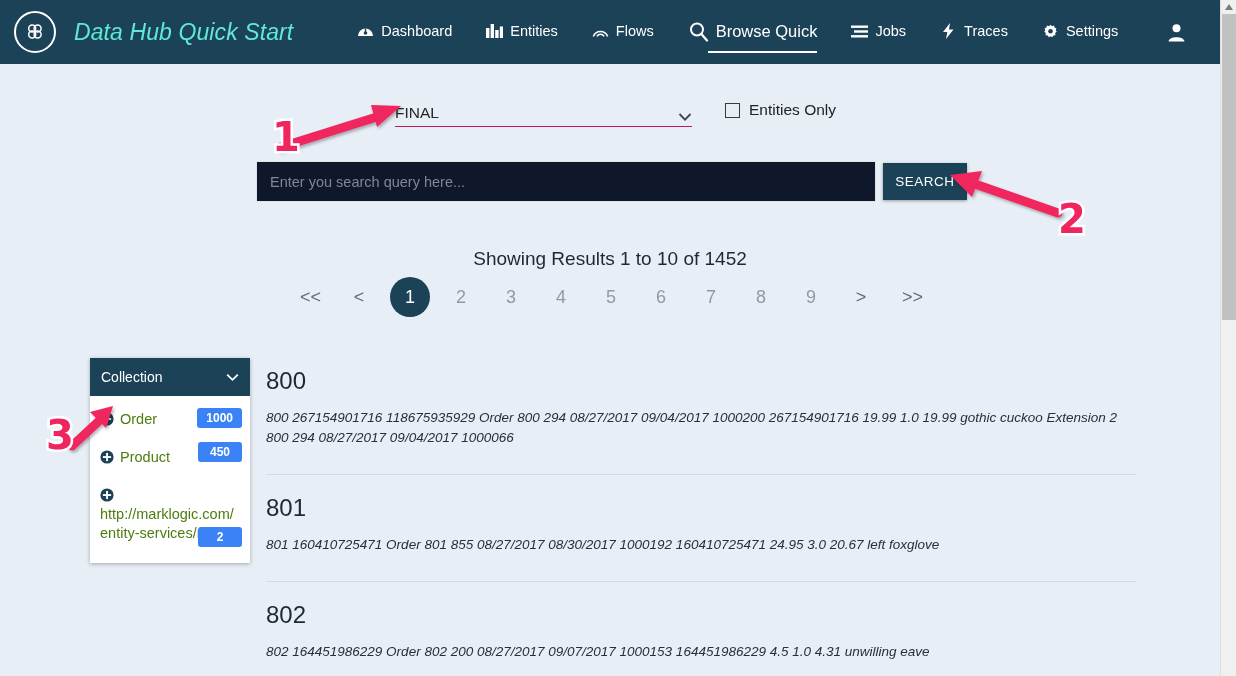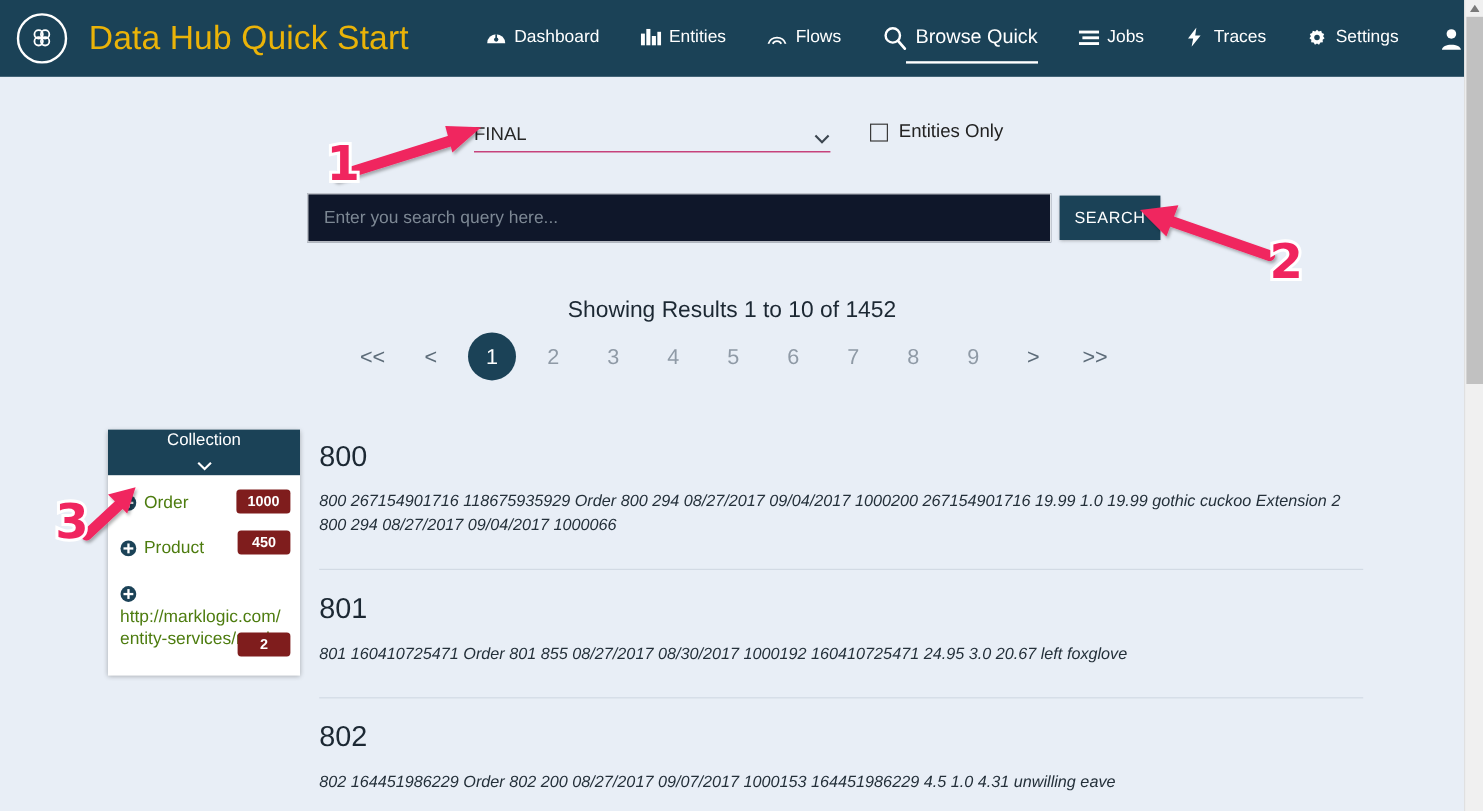--- a/index.html
+++ b/index.html
@@ -28,25 +28,26 @@
     padding-left: 14px;
   }
   .brand-logo {
     width: 38px; height: 38px;
     border-radius: 50%;
     border: 2px solid #ffffff;
     display: flex; align-items: center; justify-content: center;
     flex: 0 0 auto;
   }
   .brand-title {
-    color: #eab308;
-    font-size: 28px;
+    color: #5eead4;
+    font-size: 23px;
     margin-left: 18px;
     white-space: nowrap;
     letter-spacing: 0.1px;
+    font-style: italic;
   }
   .nav-items {
     display: flex;
     align-items: center;
     margin-left: 64px;
     flex: 1 1 auto;
     text-align: right;
   }
   .nav-item {
     display: flex;
@@ -222,21 +223,20 @@
   }
   .facet-head {
     background: #1b4257;
     color: #ffffff;
     height: 38px;
     display: flex;
     align-items: center;
     padding: 0 11px;
     font-size: 14px;
     cursor: pointer;
-    flex-direction: column;
   }
   .facet-head .facet-title { flex: 1 1 auto; }
   .facet-body { padding: 8px 0 14px 0; }
   .facet-row {
     position: relative;
     padding: 6px 10px 6px 10px;
     min-height: 26px;
     cursor: pointer;
   }
   .facet-line {
@@ -251,21 +251,21 @@
   }
   .facet-label {
     font-size: 14.5px;
     color: #4d7c0f;
     line-height: 19px;
     word-break: break-all;
   }
   .facet-count {
     position: absolute;
     right: 8px;
-    background: #7f1d1d;
+    background: #3b82f6;
     color: #ffffff;
     font-size: 12px;
     font-weight: bold;
     border-radius: 3px;
     padding: 3px 9px;
     min-width: 26px;
     text-align: center;
   }
   .facet-row.r1 .facet-count { top: 4px; }
   .facet-row.r2 .facet-count { top: 0; }

